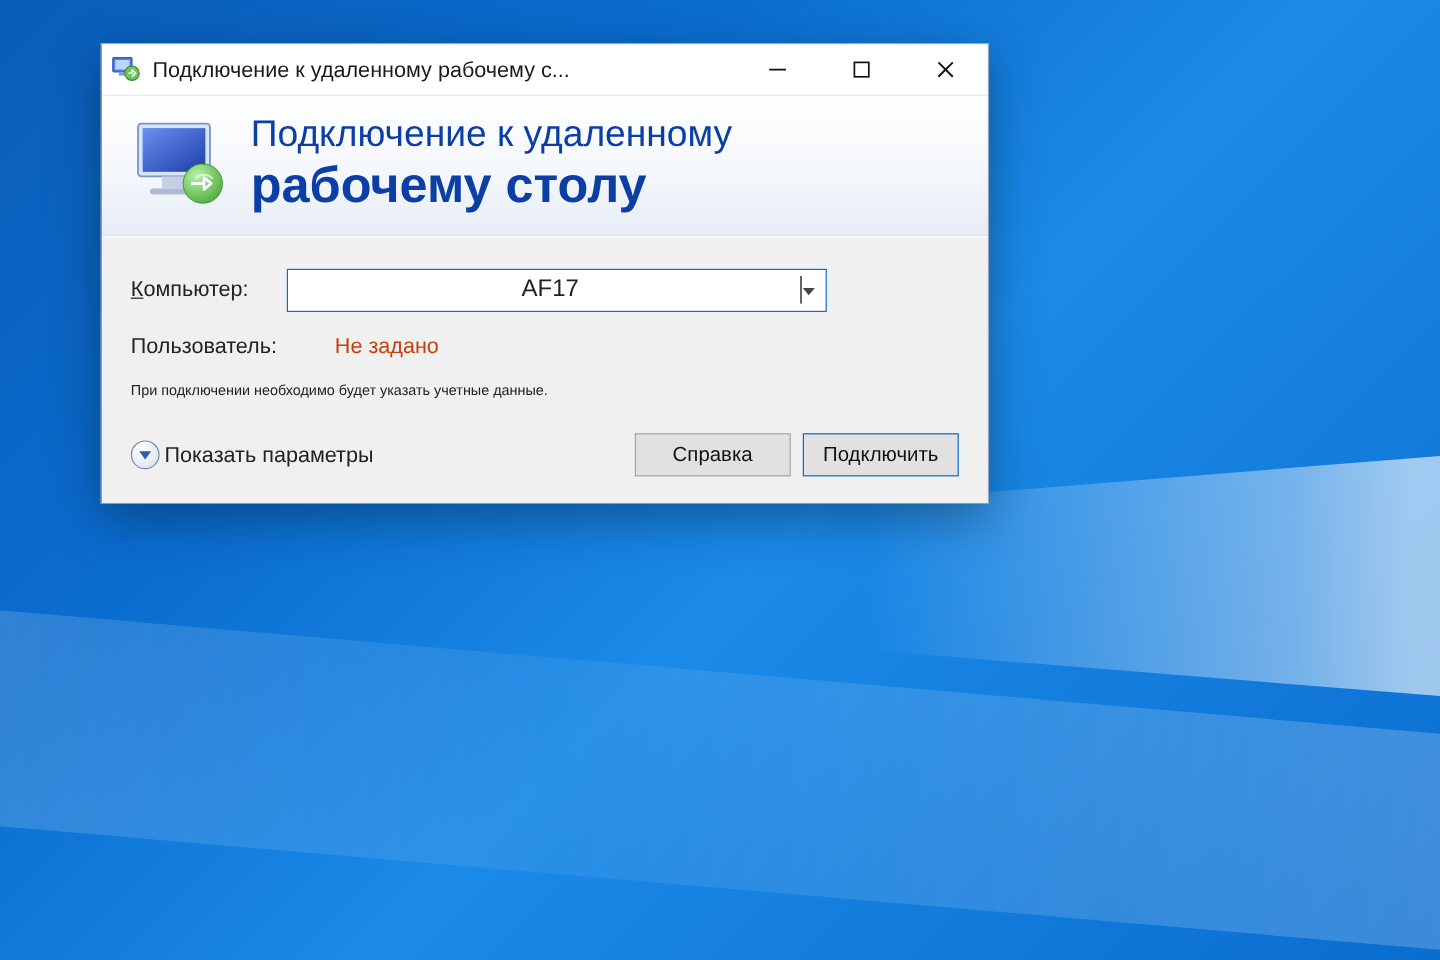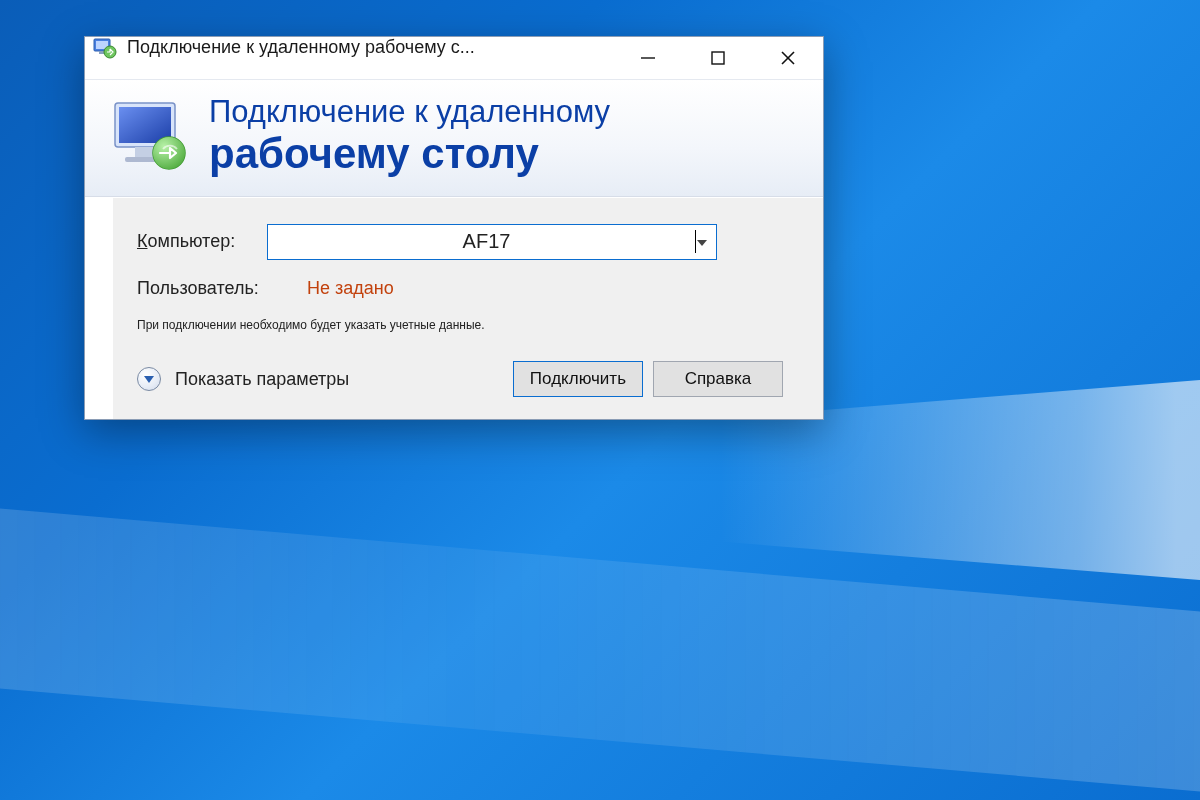--- a/index.html
+++ b/index.html
@@ -27,21 +27,21 @@
   .window {
     position: absolute; left: 84px; top: 36px;
     width: 740px;
     background: #ffffff;
     border: 1px solid #8a9cb5;
     box-shadow: 0 12px 40px rgba(0,0,0,0.35);
   }
 
   
   .titlebar {
-    height: 42px; display: flex; 
+    height: 42px; display: flex; align-items: center;
     background: #ffffff;
     padding-left: 8px;
   }
   .titlebar .app-icon { width: 24px; height: 24px; margin-right: 10px; }
   .titlebar .title {
     flex: 1; font-size: 18px; color: #1a1a1a;
     white-space: nowrap; overflow: hidden; text-overflow: ellipsis;
   }
   .win-controls { display: flex; height: 100%; }
   .win-btn {
@@ -58,23 +58,22 @@
     border-top: 1px solid #e5e9f0;
     border-bottom: 1px solid #d7dde8;
   }
   .banner-icon { width: 84px; height: 74px; flex-shrink: 0; }
   .banner-text { line-height: 1.15; }
   .banner-line1 { color: #0b3fa6; font-size: 31px; font-weight: 400; }
   .banner-line2 { color: #0b3fa6; font-size: 42px; font-weight: 700; }
 
   
   .body {
-    background: #f0f0f0; padding: 26px 40px 22px 24px;
+    background: #f0f0f0; padding: 26px 24px 22px 24px;
     border-top: 1px solid #ffffff;
-    margin-left: 28px;
   }
   .row { display: flex; align-items: center; margin-bottom: 18px; }
   .label { font-size: 18px; color: #222; }
   .underline-first::first-letter { text-decoration: underline; }
   .computer-label { width: 130px; }
   .combo {
     flex: 1; height: 36px; display: flex; align-items: center;
     border: 1px solid #0a6dd0; background: #ffffff;
     padding: 0 8px 0 10px; font-size: 20px; color: #222;
     max-width: 450px;
@@ -85,21 +84,21 @@
   .cursor { border-right: 1px solid #000; animation: blink 1.1s step-end infinite; }
   @keyframes blink { 50% { border-color: transparent; } }
 
   .user-row .label:first-child { width: 170px; }
   .user-row .value { font-size: 18px; color: #c2410c; }
 
   .hint { font-size: 12px; color: #222; margin: 12px 0 28px 0; line-height: 1.35; max-width: 560px; }
 
   .footer { display: flex; align-items: center; gap: 10px; }
   .expand {
-    display: flex; align-items: center; gap: 14px; flex: 1;
+    display: flex; align-items: center; gap: 4px; flex: 1;
     font-size: 18px; color: #222; cursor: default;
   }
   .expand-icon {
     width: 24px; height: 24px; border: 1px solid #7a8aa3; border-radius: 50%;
     background: radial-gradient(circle at 35% 30%, #ffffff, #e6ecf6 60%, #cfd8e8);
     display: flex; align-items: center; justify-content: center;
   }
   .expand-icon svg polygon { fill: #2a5fb0; }
   .btn {
     min-width: 130px; height: 36px; padding: 0 16px;
@@ -203,18 +202,18 @@
 
     <div class="footer">
       <div class="expand">
         <span class="expand-icon">
           <svg width="12" height="10">
               <polygon points="1,2 11,2 6,9"></polygon>
             </svg>
         </span>
         <span>Показать параметры</span>
       </div>
+      <div class="btn underline-first">Справка</div>
       <div class="btn primary underline-first">Подключить</div>
-      <div class="btn underline-first">Справка</div>
     </div>
 
   </div>
 </div>
 
 </body></html>

